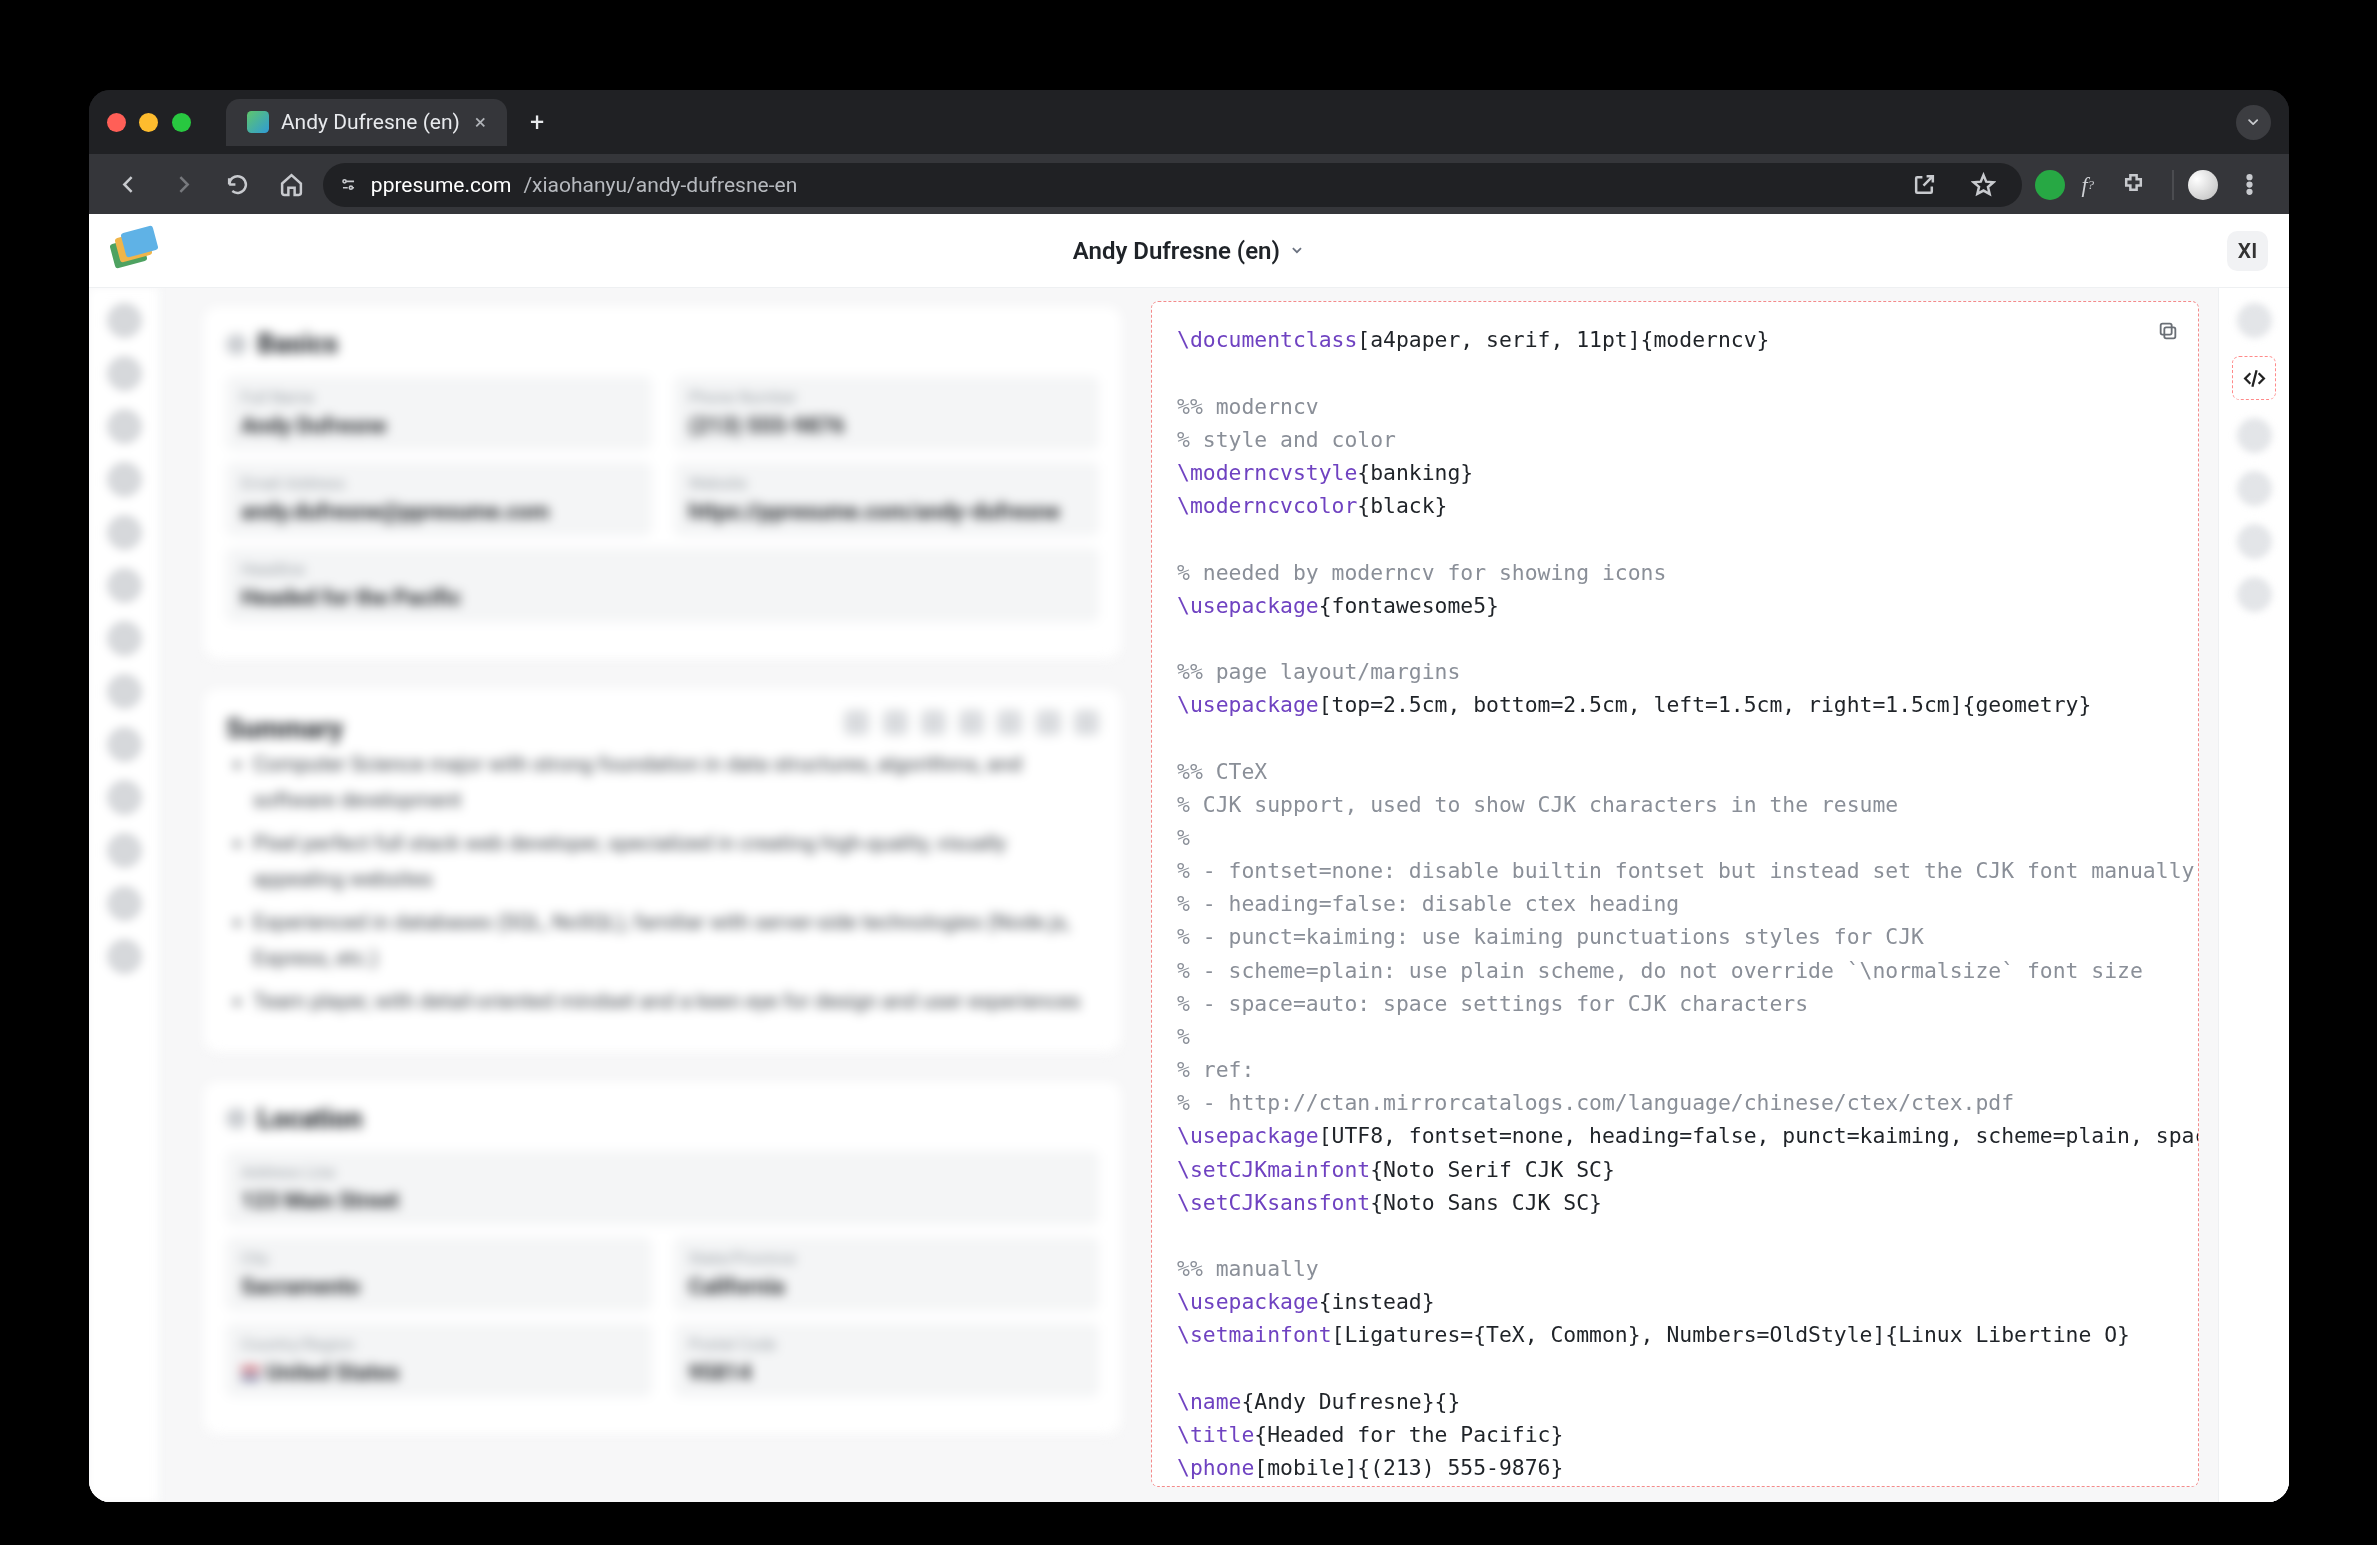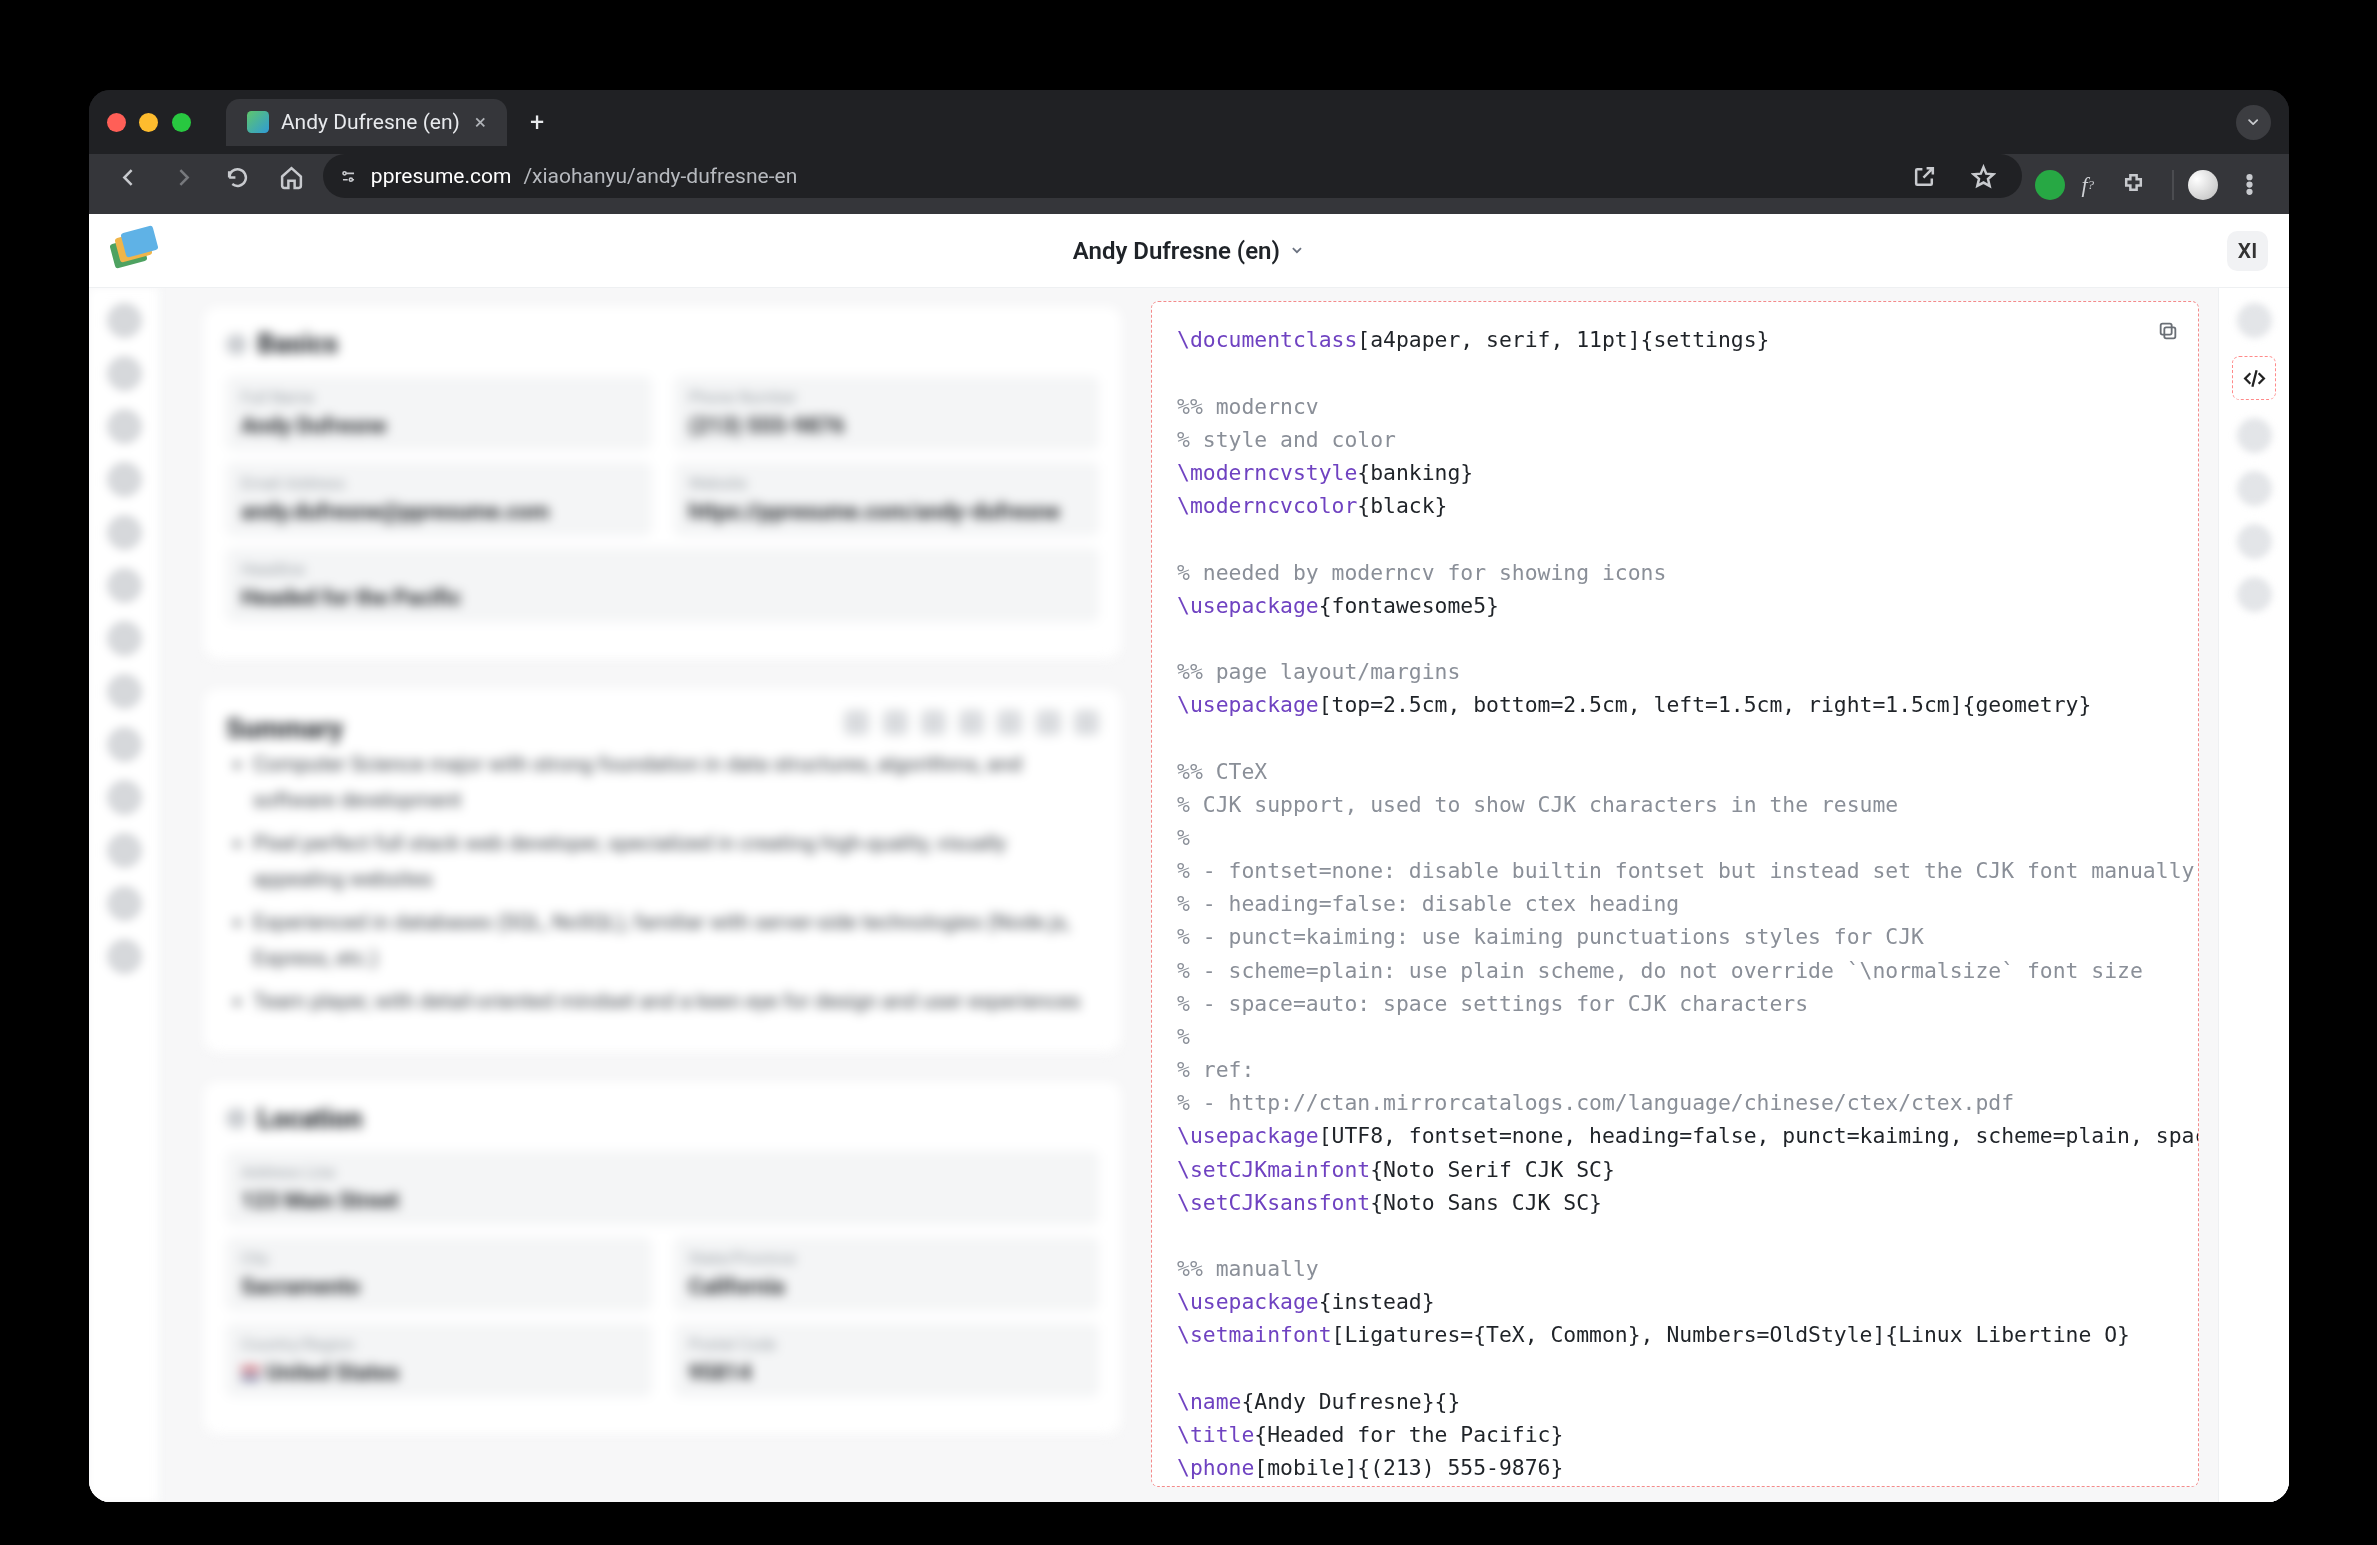--- a/index.html
+++ b/index.html
@@ -53,21 +53,21 @@
   .tab .favico { width:22px; height:22px; border-radius:4.4px;
     background:linear-gradient(135deg,#5fc66b 0%,#2f9bd6 100%);
     position:relative; }
   .tab .close { margin-left:auto; color:#b0b3b8; font-size:21px; line-height:1;}
   .newtab { width:34px;height:34px;border-radius:50%; display:flex;align-items:center;justify-content:center; color:#e8eaed; font-size:25px;}
   .titlebar .spacer{flex:1;}
   .win-chevron{ width:35px;height:35px;border-radius:50%;background:#3c3d41;display:flex;align-items:center;justify-content:center;color:#c8cace;}
 
   
   .toolbar{
-    height:61px; background:#35363a; display:flex; 
+    height:61px; background:#35363a; display:flex; align-items:center;
     padding:0 16.3px; gap:7.4px; color:#c8cace;
   }
   .tbtn{ width:47px;height:47px; display:flex;align-items:center;justify-content:center; border-radius:50%;}
   .tbtn svg{width:25px;height:25px;stroke:#c8cace;fill:none;stroke-width:2.4;}
   .addrbar{
     flex:1; height:44px; background:#202124; border-radius:22px;
     display:flex; align-items:center; padding:0 15px; gap:12px;
     color:#cfd1d5; font-size:21px;
   }
   .addrbar .lock{ width:21px;height:21px; display:flex;align-items:center;justify-content:center;}
@@ -387,21 +387,21 @@
 
           </div>
 
           <div class="code-col">
             <div class="copy-btn">
               <svg viewBox="0 0 24 24">
                   <rect x="8" y="8" width="12" height="12" rx="2"></rect>
                   <rect x="4" y="4" width="12" height="12" rx="2"></rect>
                 </svg>
             </div>
-            <pre class="code" id="code-block"><span class="tok-cmd">\documentclass</span><span class="tok-txt">[a4paper, serif, 11pt]{settings}</span>
+            <pre class="code" id="code-block"><span class="tok-cmd">\documentclass</span><span class="tok-txt">[a4paper, serif, 11pt]{moderncv}</span>
 
 <span class="tok-cmt">%% moderncv</span>
 <span class="tok-cmt">% style and color</span>
 <span class="tok-cmd">\moderncvstyle</span><span class="tok-txt">{banking}</span>
 <span class="tok-cmd">\moderncvcolor</span><span class="tok-txt">{black}</span>
 
 <span class="tok-cmt">% needed by moderncv for showing icons</span>
 <span class="tok-cmd">\usepackage</span><span class="tok-txt">{fontawesome5}</span>
 
 <span class="tok-cmt">%% page layout/margins</span>

